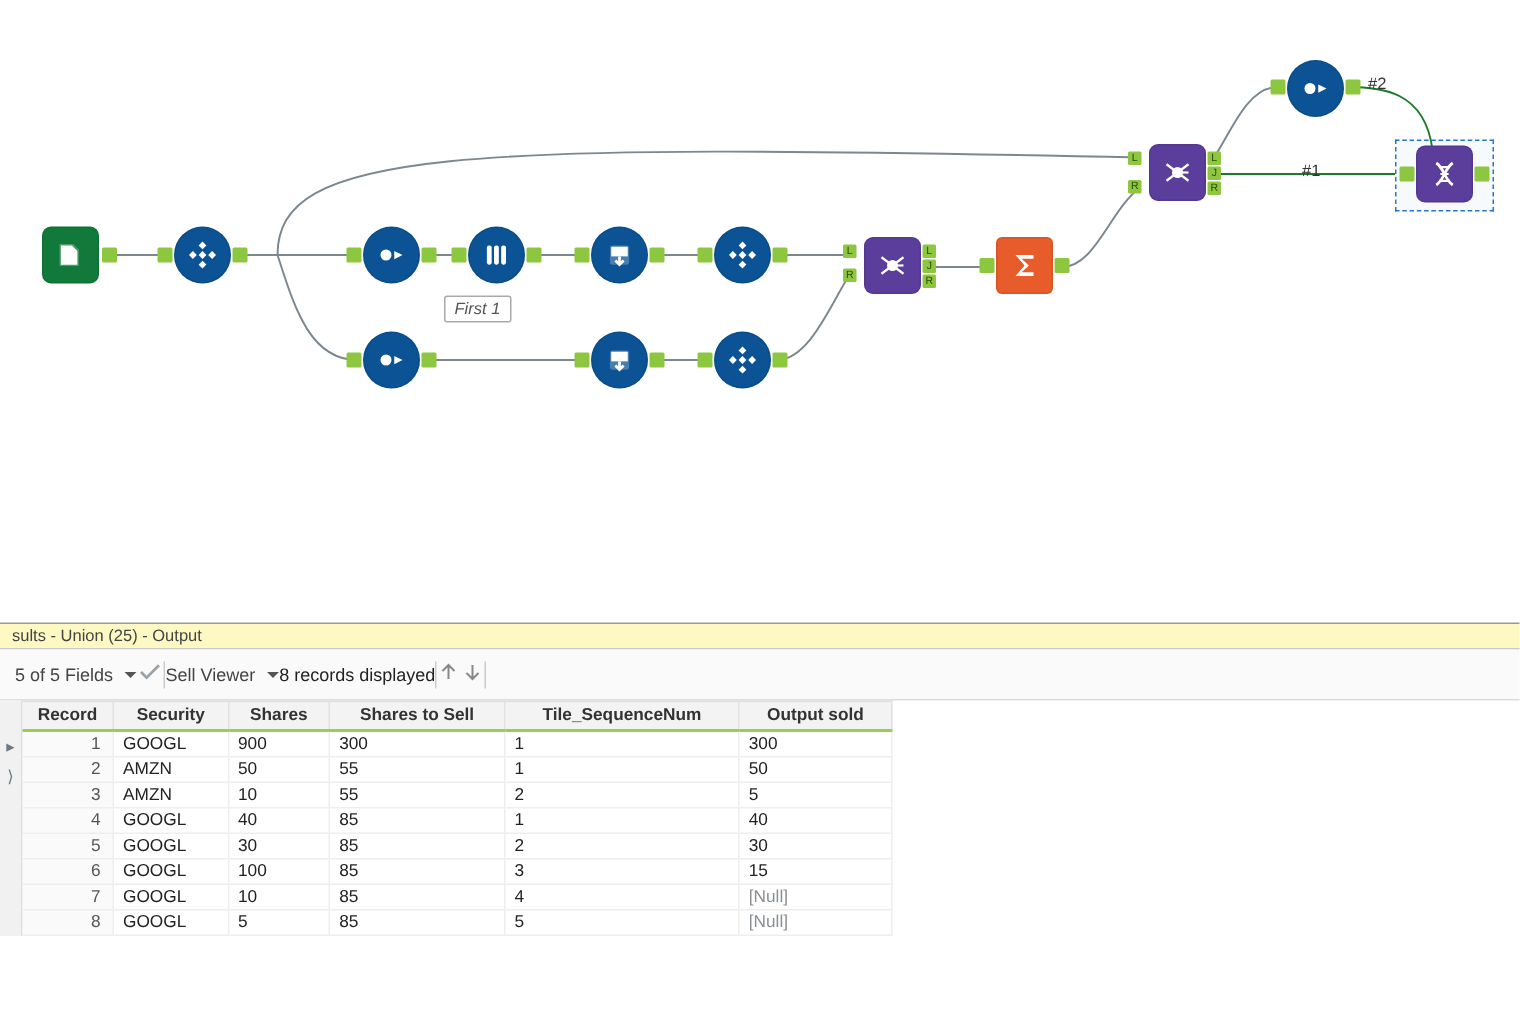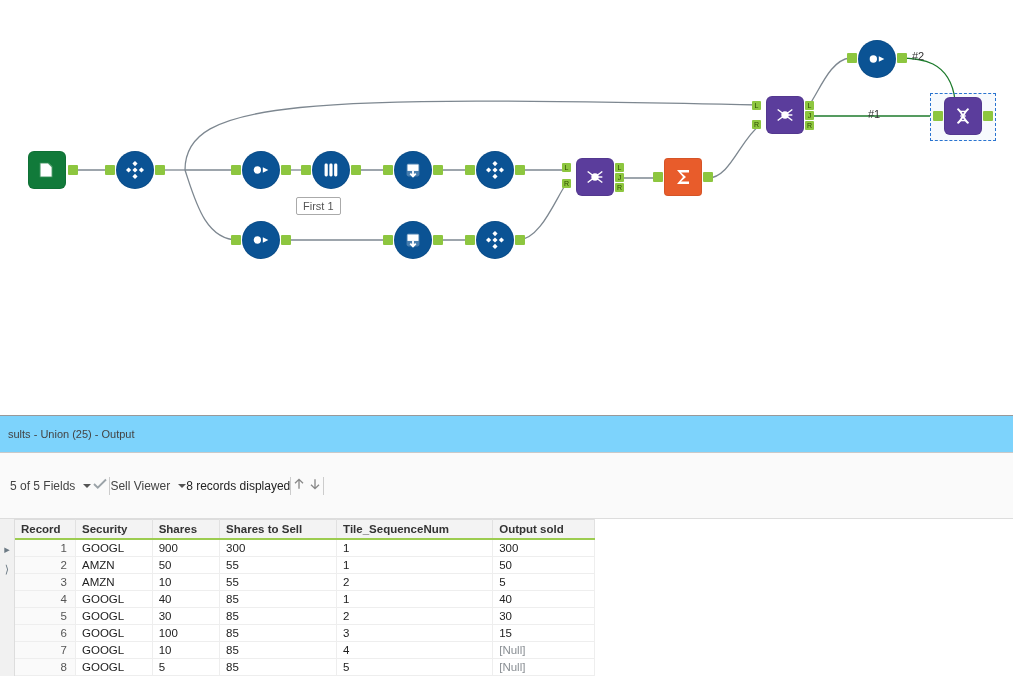--- a/index.html
+++ b/index.html
@@ -82,30 +82,30 @@
   .results-panel {
     position: absolute;
     left: 0;
     top: 415px;
     width: 1013px;
     height: 261px;
     background: #fff;
     border-top: 1px solid #999;
   }
   .results-title {
-    background: #7dd3fc;
+    background: #fef9c3;
     border-bottom: 1px solid #c9c9c9;
-    padding: 12px 8px;
+    padding: 2px 8px;
     font-size: 11px;
     color: #444;
   }
   .results-toolbar {
     display: flex;
     align-items: center;
-    padding: 22px 10px;
+    padding: 6px 10px;
     border-bottom: 1px solid #ddd;
     background: #fafafa;
   }
   .tb-sep {
     width: 1px; height: 18px; background: #ccc;
   }
   .tb-btn {
     display: inline-flex; align-items: center; gap: 4px;
     color: #444;
     cursor: pointer;
@@ -140,21 +140,21 @@
     font-size: 11px; color:#6c7a84;
     text-align:center;
   }
 
   table.data {
     border-collapse: collapse;
     width: 580px;
     font-size: 11.5px;
   }
   table.data th {
-    text-align: left;
+    text-align: center;
     font-weight: 600;
     color: #333;
     background: #f3f3f3;
     border-top: 1px solid #ddd;
     border-bottom: 2px solid #9ccc50;
     border-right: 1px solid #e1e1e1;
     padding: 3px 6px;
   }
   table.data td {
     border-bottom: 1px solid #eee;
@@ -245,21 +245,21 @@
   <div class="tool circle-blue" style="left:312px; top:151px;">
     <svg width="22" height="22" viewBox="0 0 24 24">
         <g fill="#fff">
           <rect x="5" y="5" width="3.5" height="14" rx="1.5"></rect>
           <rect x="10.2" y="5" width="3.5" height="14" rx="1.5"></rect>
           <rect x="15.4" y="5" width="3.5" height="14" rx="1.5"></rect>
         </g>
       </svg>
   </div>
   <div class="anchor out" style="left:351px; top:165px;"></div>
-  <div class="tool-label" style="left:296px; top:197px;">First 1</div>
+  <div class="tool-label" style="left:296px; top:197px;font-style:italic;">First 1</div>
 
   <div class="anchor in" style="left:383px; top:165px;"></div>
   <div class="tool circle-blue" style="left:394px; top:151px;">
     <svg width="22" height="22" viewBox="0 0 24 24">
         <rect x="5" y="5" width="14" height="14" rx="2" fill="#fff" opacity=".25"></rect>
         <rect x="6" y="6" width="12" height="7" fill="#fff"></rect>
         <path d="M12 13v5m-3-2l3 3 3-3" stroke="#fff" stroke-width="2" fill="none"></path>
       </svg>
   </div>
   <div class="anchor out" style="left:433px; top:165px;"></div>

